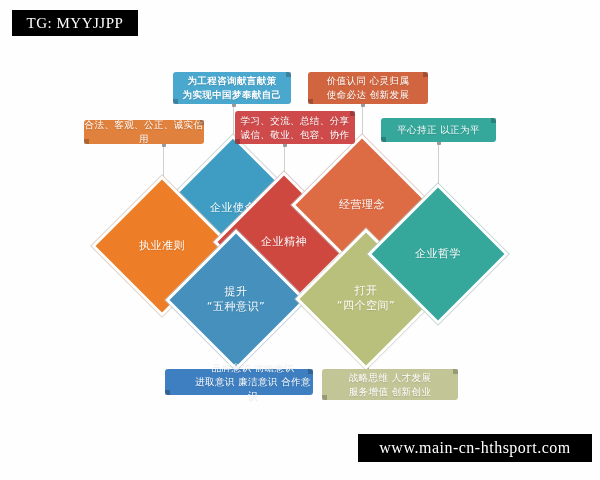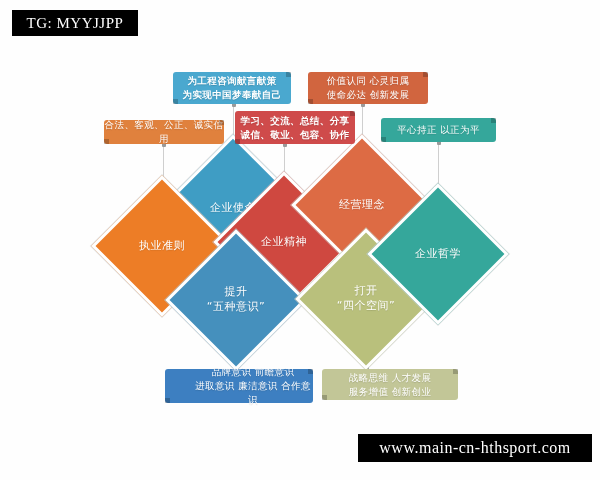--- a/index.html
+++ b/index.html
@@ -173,27 +173,27 @@
       </div>
       <div class="diamond" style="left: 316px; top: 249px; width: 100px; height: 100px; background: rgb(185, 192, 124);">
         <div class="dlabel">打开
 “四个空间”</div>
       </div>
       <div class="diamond" style="left: 388px; top: 204px; width: 100px; height: 100px; background: rgb(53, 167, 155);">
         <div class="dlabel">企业哲学</div>
       </div>
       <div class="banner fold-tr" style="left: 173px; top: 72px; width: 118px; height: 32px; background: rgb(74, 168, 207); font-weight: bold;">为工程咨询献言献策
 为实现中国梦奉献自己</div>
-      <div class="banner fold-tr" style="left: 104px; top: 120px; width: 120px; height: 24px; background: rgb(224, 129, 61);">合法、客观、公正、诚实信用</div>
-      <div class="banner fold-tr" style="left: 235px; top: 111px; width: 120px; height: 33px; background: rgb(207, 75, 75); font-weight: bold;">学习、交流、总结、分享
+      <div class="banner fold-tr" style="left: 84px; top: 120px; width: 120px; height: 24px; background: rgb(224, 129, 61);">合法、客观、公正、诚实信用</div>
+      <div class="banner fold-tr" style="left: 235px; top: 111px; width: 120px; height: 33px; background: rgb(207, 75, 75);">学习、交流、总结、分享
 诚信、敬业、包容、协作</div>
       <div class="banner fold-tr" style="left: 308px; top: 72px; width: 120px; height: 32px; background: rgb(209, 101, 63);">价值认同  心灵归属
 使命必达  创新发展</div>
       <div class="banner fold-tr" style="left: 381px; top: 118px; width: 115px; height: 24px; background: rgb(53, 167, 155);">平心持正  以正为平</div>
-      <div class="banner fold-tr" style="left: 165px; top: 369px; width: 148px; height: 34px; background: rgb(61, 127, 193); padding-left: 28px;">品牌意识  前瞻意识
+      <div class="banner fold-tr" style="left: 165px; top: 369px; width: 148px; height: 26px; background: rgb(61, 127, 193); padding-left: 28px;">品牌意识  前瞻意识
 进取意识  廉洁意识  合作意识</div>
       <div class="banner fold-tr" style="left: 322px; top: 369px; width: 136px; height: 31px; background: rgb(194, 198, 151);">战略思维  人才发展
 服务增值  创新创业</div>
     </div>
 
   <div class="tag-box" id="tg-tag">TG: MYYJJPP</div>
 
   <div class="tag-box" id="url-tag">www.main-cn-hthsport.com</div>
 
 </div>

